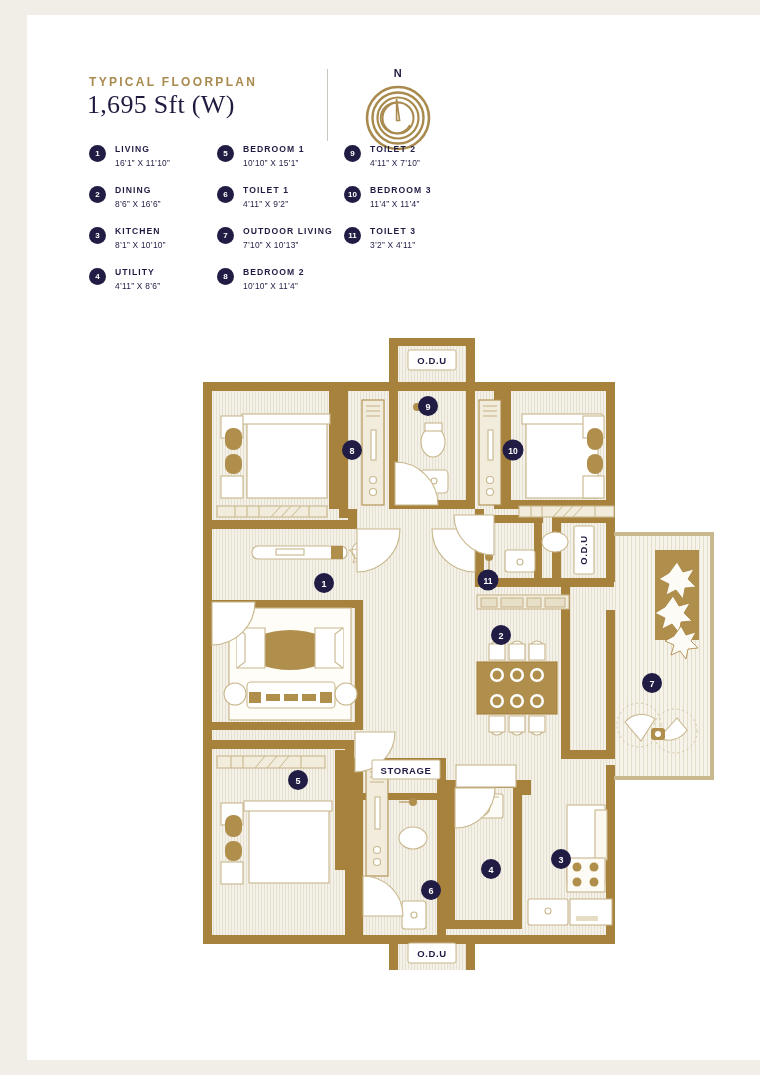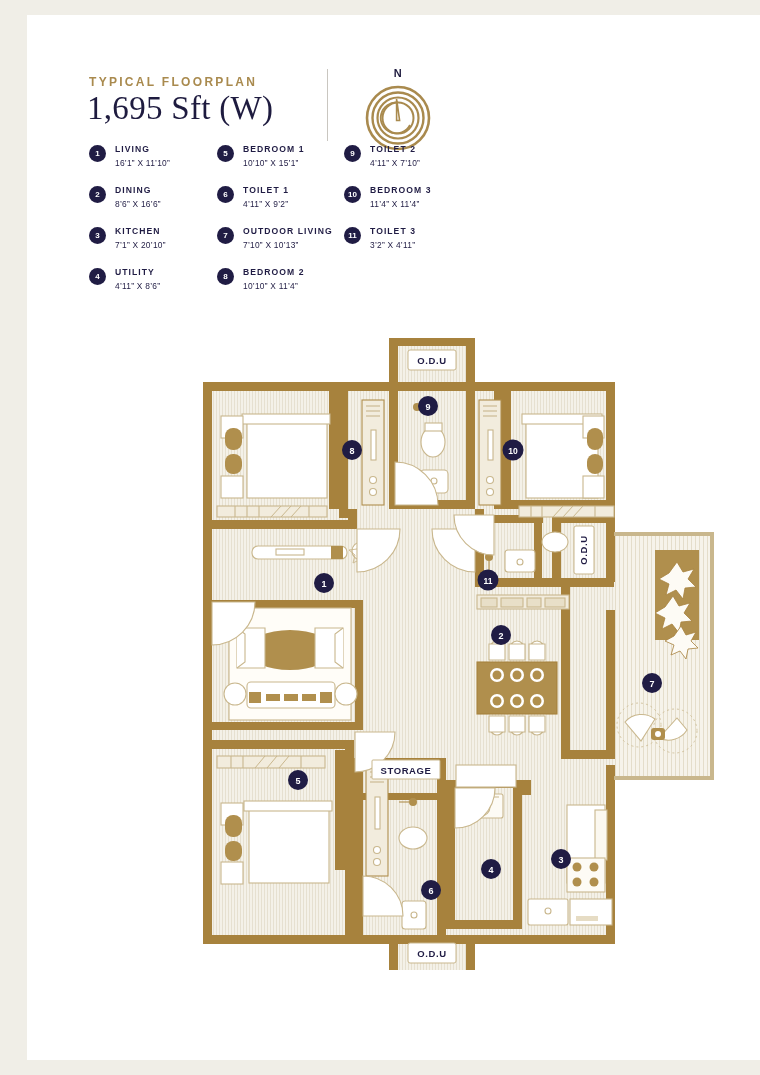--- a/index.html
+++ b/index.html
@@ -20,21 +20,21 @@
   
   .hdr{position:absolute;left:62px;top:47px;width:600px;height:95px;}
   .kicker{
     font-size:12px;letter-spacing:2.3px;font-weight:700;
     color:#a98a4e;text-transform:uppercase;
     position:absolute;left:0;top:13px;
   }
   .bigtitle{
     position:absolute;left:-2px;top:28px;
     font-family:"Liberation Serif",serif;
-    font-size:33px;color:#1e1b3f;letter-spacing:.3px;white-space:nowrap;
+    font-size:26px;color:#1e1b3f;letter-spacing:.3px;white-space:nowrap;
   }
   .vrule{position:absolute;left:238px;top:7px;width:1px;height:72px;background:#c9c6c0;}
   .compass{position:absolute;left:271px;top:5px;width:76px;height:86px;}
   .nletter{
     position:absolute;left:0;top:0;width:76px;text-align:center;
     font-size:11px;font-weight:700;color:#1e1b3f;letter-spacing:.5px;
   }
 
   
   .legend{position:absolute;left:62px;top:128px;width:620px;}
@@ -99,21 +99,21 @@
         <span class="ldim">16’1” X 11’10”</span>
       </div>
       <div class="litem">
         <span class="lbadge">2</span>
         <span class="lname">DINING</span>
         <span class="ldim">8’6” X 16’6”</span>
       </div>
       <div class="litem">
         <span class="lbadge">3</span>
         <span class="lname">KITCHEN</span>
-        <span class="ldim">7’1” X 20’10”</span>
+        <span class="ldim">8’1” X 10’10”</span>
       </div>
       <div class="litem">
         <span class="lbadge">4</span>
         <span class="lname">UTILITY</span>
         <span class="ldim">4’11” X 8’6”</span>
       </div>
     </div>
 
     <div class="lcol c2">
       <div class="litem">

